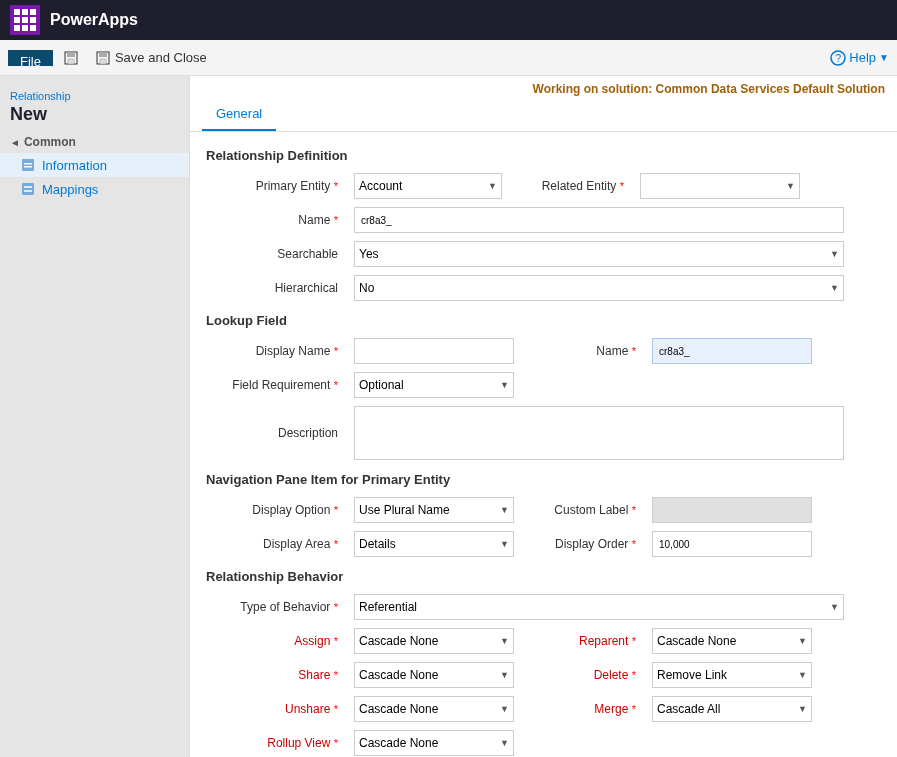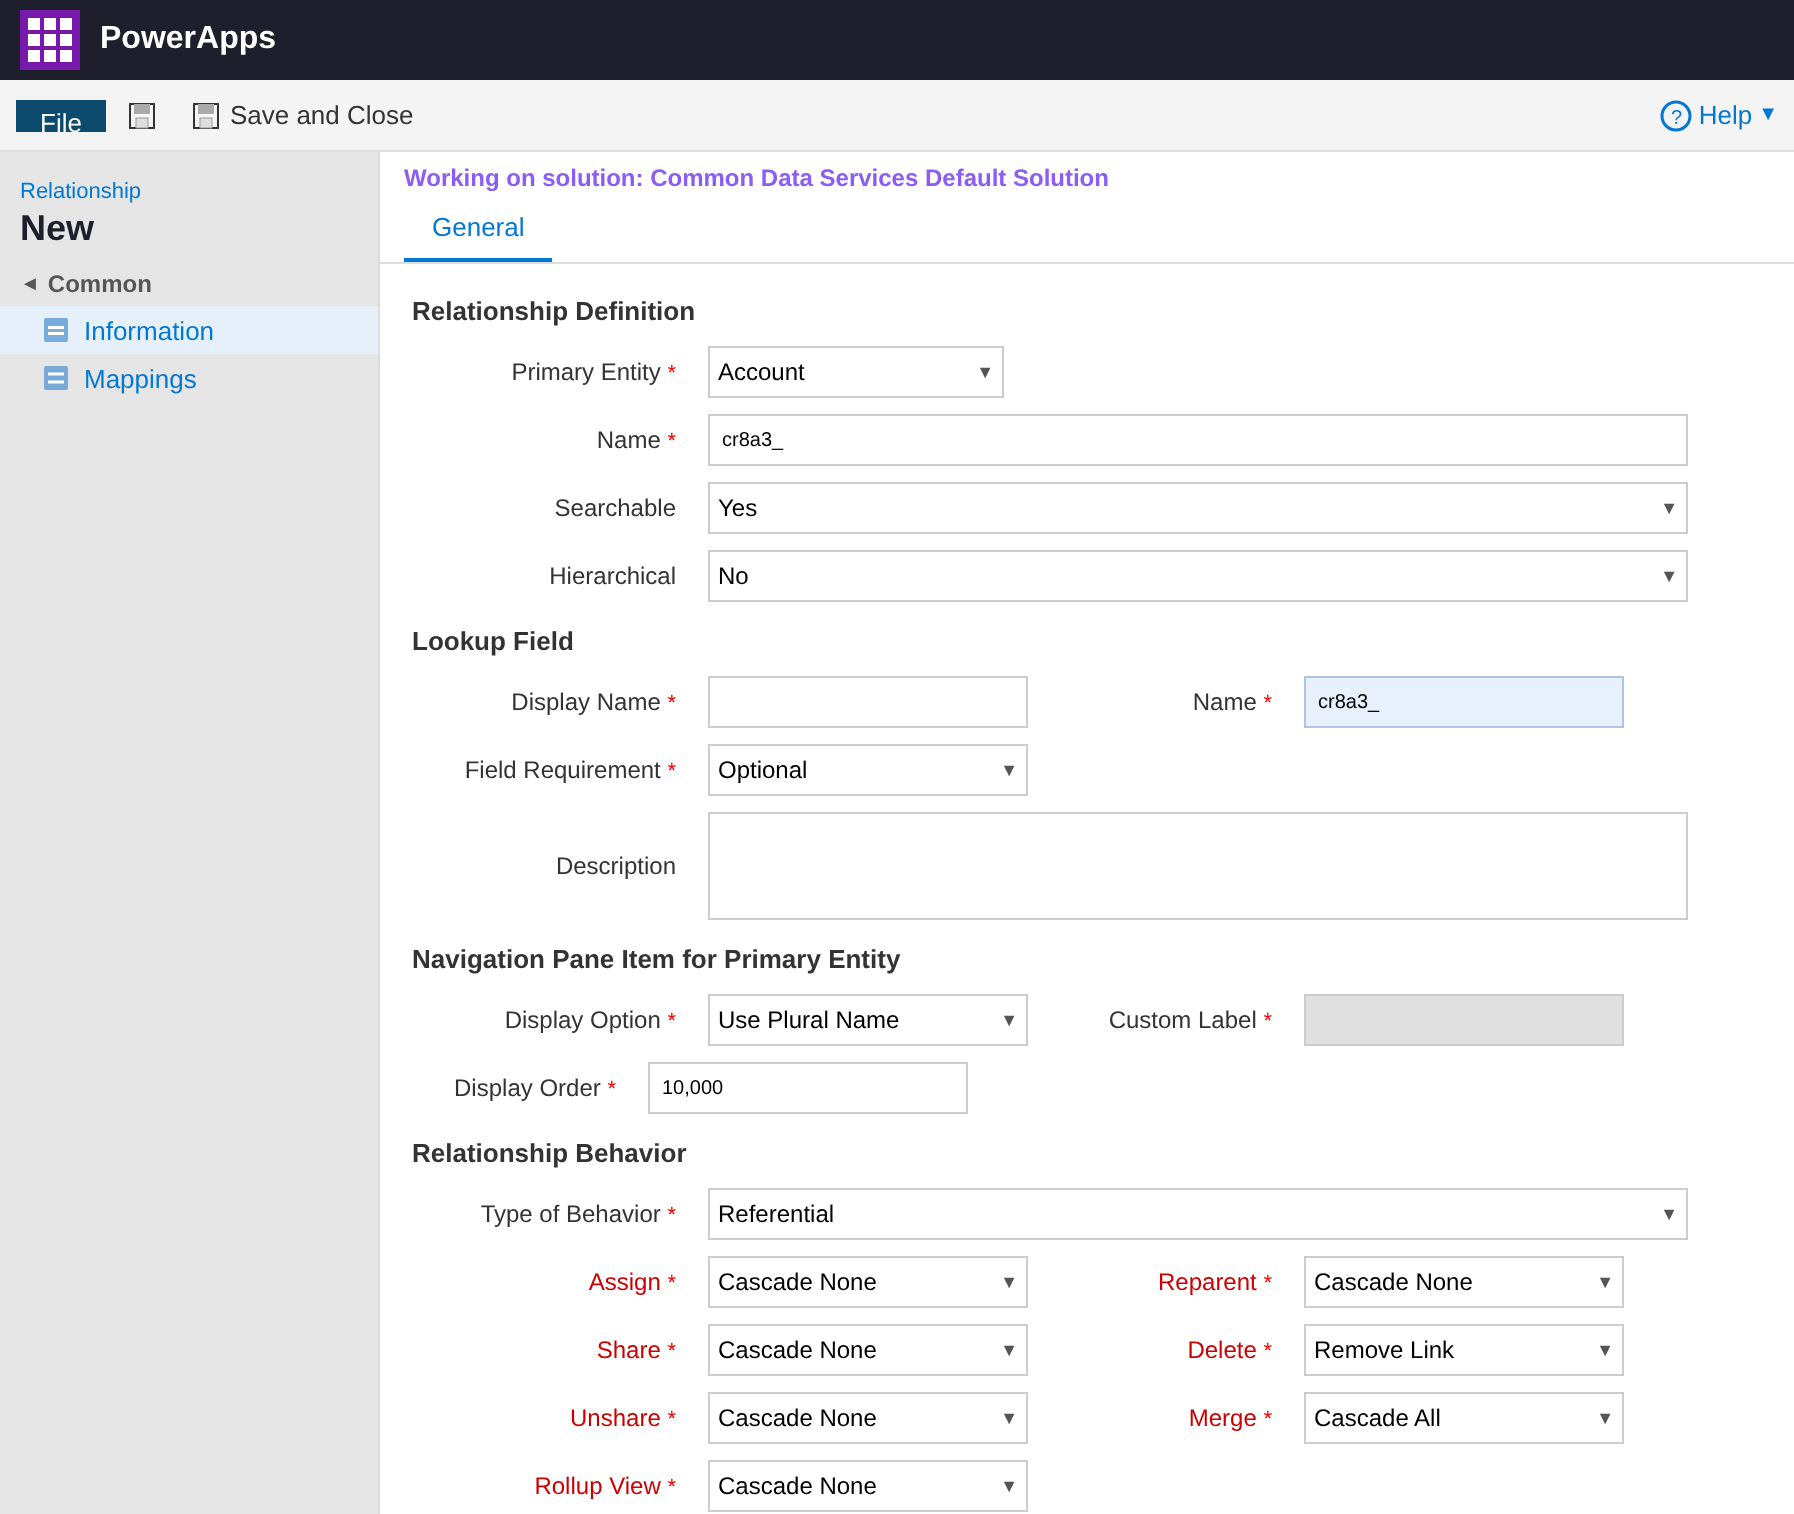--- a/index.html
+++ b/index.html
@@ -266,21 +266,21 @@
             <line x1="3" y1="5" x2="11" y2="5" stroke="white" stroke-width="1.5"></line>
             <line x1="3" y1="9" x2="11" y2="9" stroke="white" stroke-width="1.5"></line>
           </svg>
       </span>
       <span>Mappings</span>
     </div>
   </div>
 
   <div class="content-area">
 
-    <div style="padding: 6px 12px 2px; font-size:12px; font-weight:600; color:#8b5cf6;">
+    <div style="text-align:right; padding: 6px 12px 2px; font-size:12px; font-weight:600; color:#a16207;">
       <span>Working on solution: Common Data Services Default Solution</span>
     </div>
 
     <div class="tab-bar">
       <div class="tab active">
         <span>General</span>
       </div>
     </div>
 
     <div class="form-content">
@@ -289,20 +289,31 @@
 
       <div class="form-row-double">
         <div class="form-col">
           <div class="form-label">
             <span>Primary Entity</span>
             <span class="required-star">*</span>
           </div>
           <div class="select-wrapper">
             <select class="form-select input-primary">
               <option>Account</option>
+            </select>
+          </div>
+        </div>
+        <div class="form-col">
+          <div class="form-label-right">
+            <span>Related Entity</span>
+            <span class="required-star">*</span>
+          </div>
+          <div class="select-wrapper">
+            <select class="form-select input-related">
+              <option value=""></option>
             </select>
           </div>
         </div>
       </div>
 
       <div class="form-row">
         <div class="form-label">
           <span>Name</span>
           <span class="required-star">*</span>
         </div>
@@ -395,20 +406,34 @@
         <div class="form-col">
           <div class="form-label-right">
             <span>Custom Label</span>
             <span class="required-star">*</span>
           </div>
           <input type="text" class="form-control input-disabled-grey" style="width: 160px;" value="" disabled="">
         </div>
       </div>
 
       <div class="form-row-double">
+        <div class="form-col">
+          <div class="form-label">
+            <span>Display Area</span>
+            <span class="required-star">*</span>
+          </div>
+          <div class="select-wrapper">
+            <select class="form-select" style="width:160px;">
+              <option>Details</option>
+              <option>Sales</option>
+              <option>Marketing</option>
+              <option>Service</option>
+            </select>
+          </div>
+        </div>
         <div class="form-col">
           <div class="form-label-right">
             <span>Display Order</span>
             <span class="required-star">*</span>
           </div>
           <input type="text" class="form-control" style="width: 160px;" value="10,000">
         </div>
       </div>
 
       <div class="section-divider"></div>

